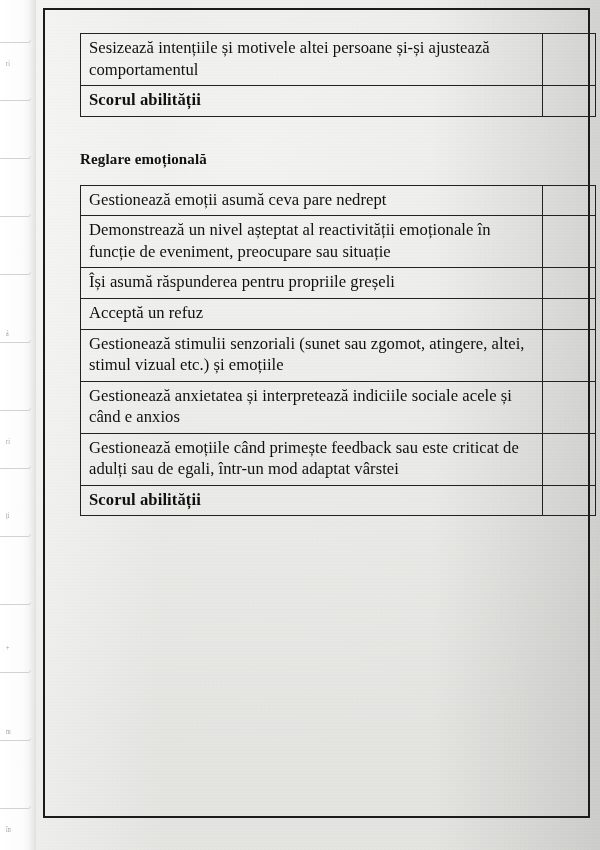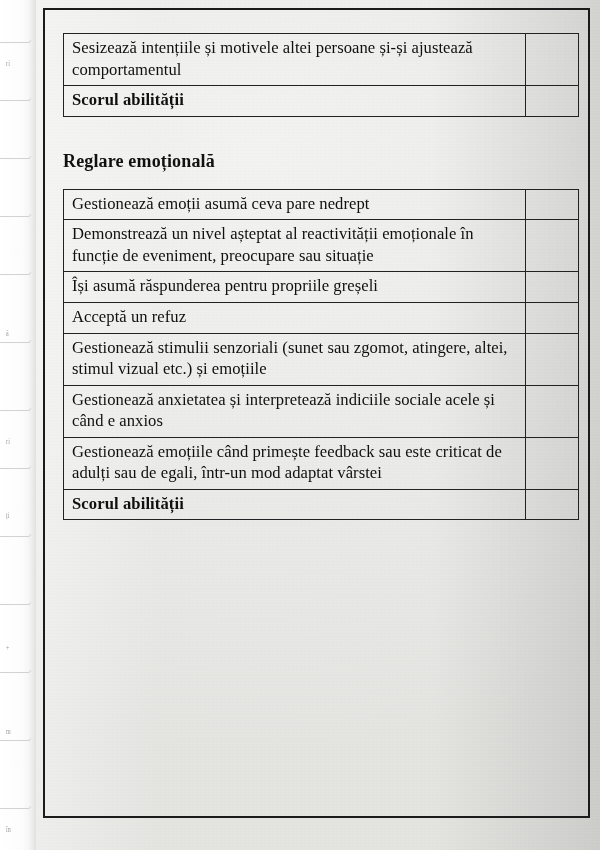--- a/index.html
+++ b/index.html
@@ -84,21 +84,21 @@
     position: absolute;
     left: 43px; top: 8px;
     width: 547px; height: 810px;
     border: 2px solid #1d1d1d;
     box-sizing: border-box;
   }
 
   
   .content {
     position: absolute;
-    left: 63px; top: 33px;
+    left: 80px; top: 33px;
     width: 498px;
     box-sizing: border-box;
   }
 
   
   table.skill-table {
     width: 498px;
     border-collapse: collapse;
     table-layout: fixed;
     background: transparent;
@@ -119,21 +119,21 @@
     border-left: 1.5px solid #242424;
   }
   td.item-text { width: 446px; }
   tr.total-row td.item-text {
     font-weight: bold;
     letter-spacing: .1px;
   }
 
   
   .section-heading {
-    font-size: 18px;
+    font-size: 15px;
     font-weight: bold;
     color: #131313;
     letter-spacing: .15px;
     font-family: "Liberation Serif", "DejaVu Serif", serif;
   }
 
   .gap-after-table-1 { height: 34px; }
   .gap-after-heading { height: 17px; }
 
   

